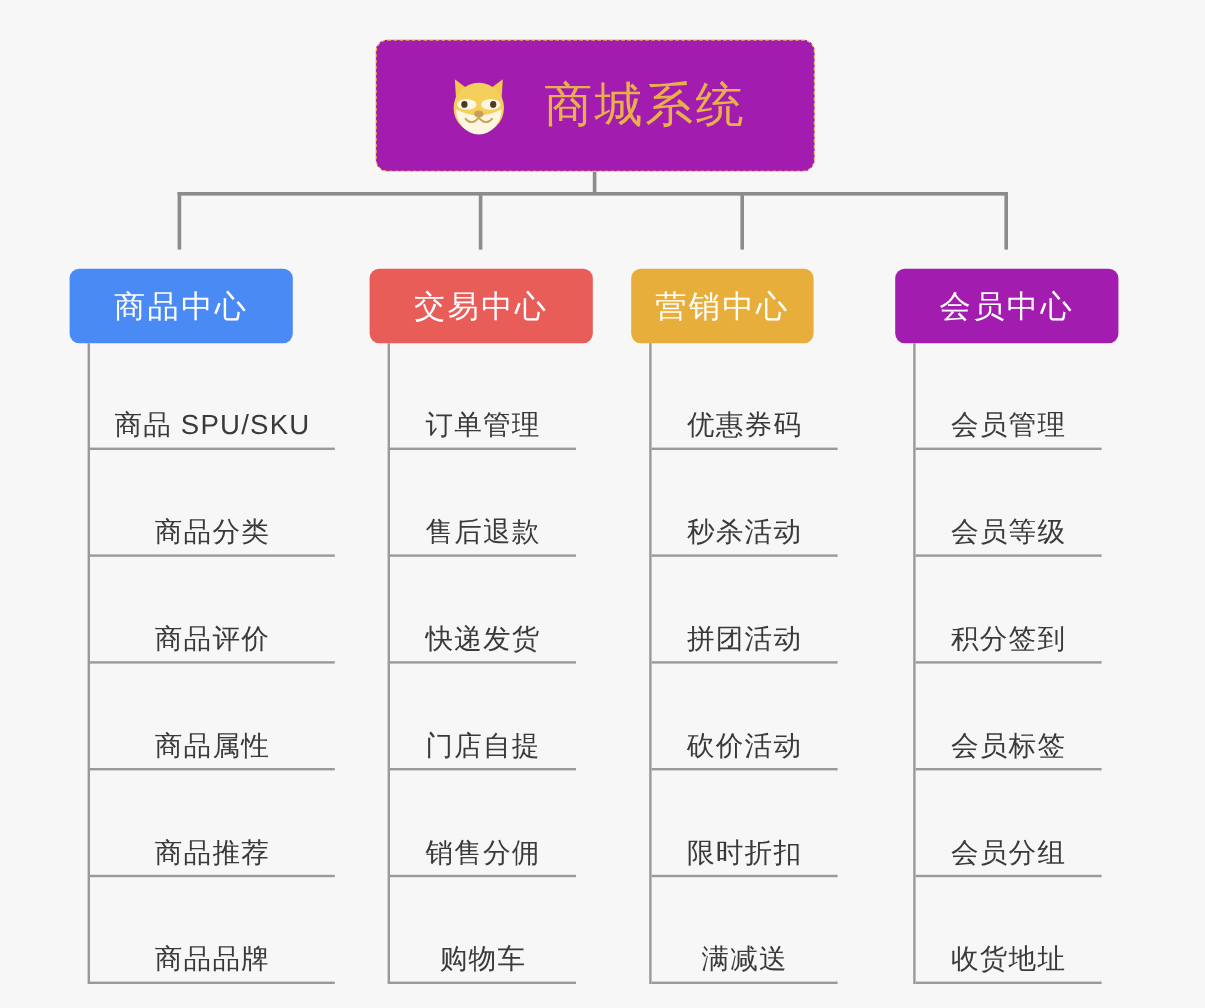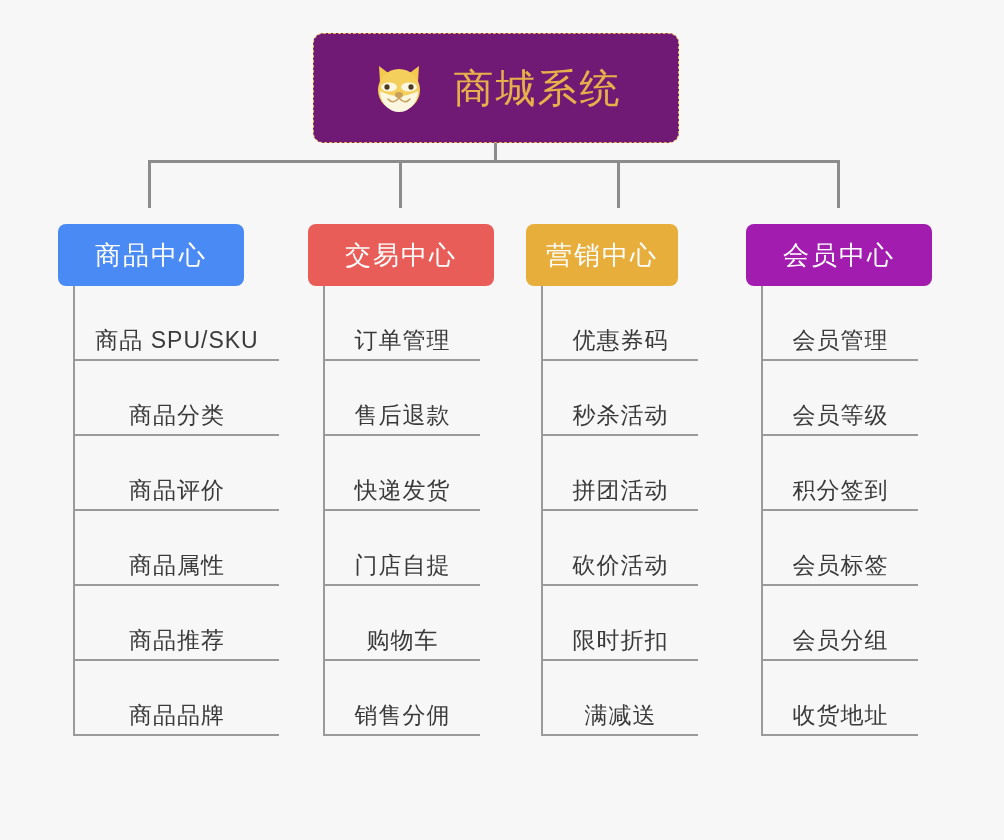--- a/index.html
+++ b/index.html
@@ -22,21 +22,21 @@
   }
 
   
   .root-node {
     position: absolute;
     left: 313px;
     top: 33px;
     width: 366px;
     height: 110px;
     box-sizing: border-box;
-    background: #701a75;
+    background: #a21caf;
     border: 1px dashed #e9b44c;
     border-radius: 10px;
     display: flex;
     align-items: center;
     justify-content: center;
     gap: 27px;
   }
   .root-emoji {
     width: 56px;
     height: 56px;
@@ -95,21 +95,21 @@
 
   
   .col-body {
     position: relative;
     margin-left: 15px;
     border-left: 2px solid #9a9a9a;
     padding-left: 0;
   }
   .leaf {
     position: relative;
-    height: 75px;
+    height: 89px;
     box-sizing: border-box;
     border-bottom: 2px solid #9a9a9a;
     display: flex;
     align-items: flex-end;
     justify-content: center;
     padding-bottom: 4px;
   }
   .leaf-label {
     font-size: 23px;
     color: #3a3a3a;
@@ -206,25 +206,25 @@
       <div class="leaf">
           <span class="leaf-label">售后退款</span>
         </div>
       <div class="leaf">
           <span class="leaf-label">快递发货</span>
         </div>
       <div class="leaf">
           <span class="leaf-label">门店自提</span>
         </div>
       <div class="leaf">
+          <span class="leaf-label">销售分佣</span>
+        </div>
+      <div class="leaf">
           <span class="leaf-label">购物车</span>
         </div>
-      <div class="leaf">
-          <span class="leaf-label">销售分佣</span>
-        </div>
     </div>
   </div>
 
   <div class="column col-2">
     <div class="col-header">
       <span>营销中心</span>
     </div>
     <div class="col-body">
       <div class="leaf">
           <span class="leaf-label">优惠券码</span>

